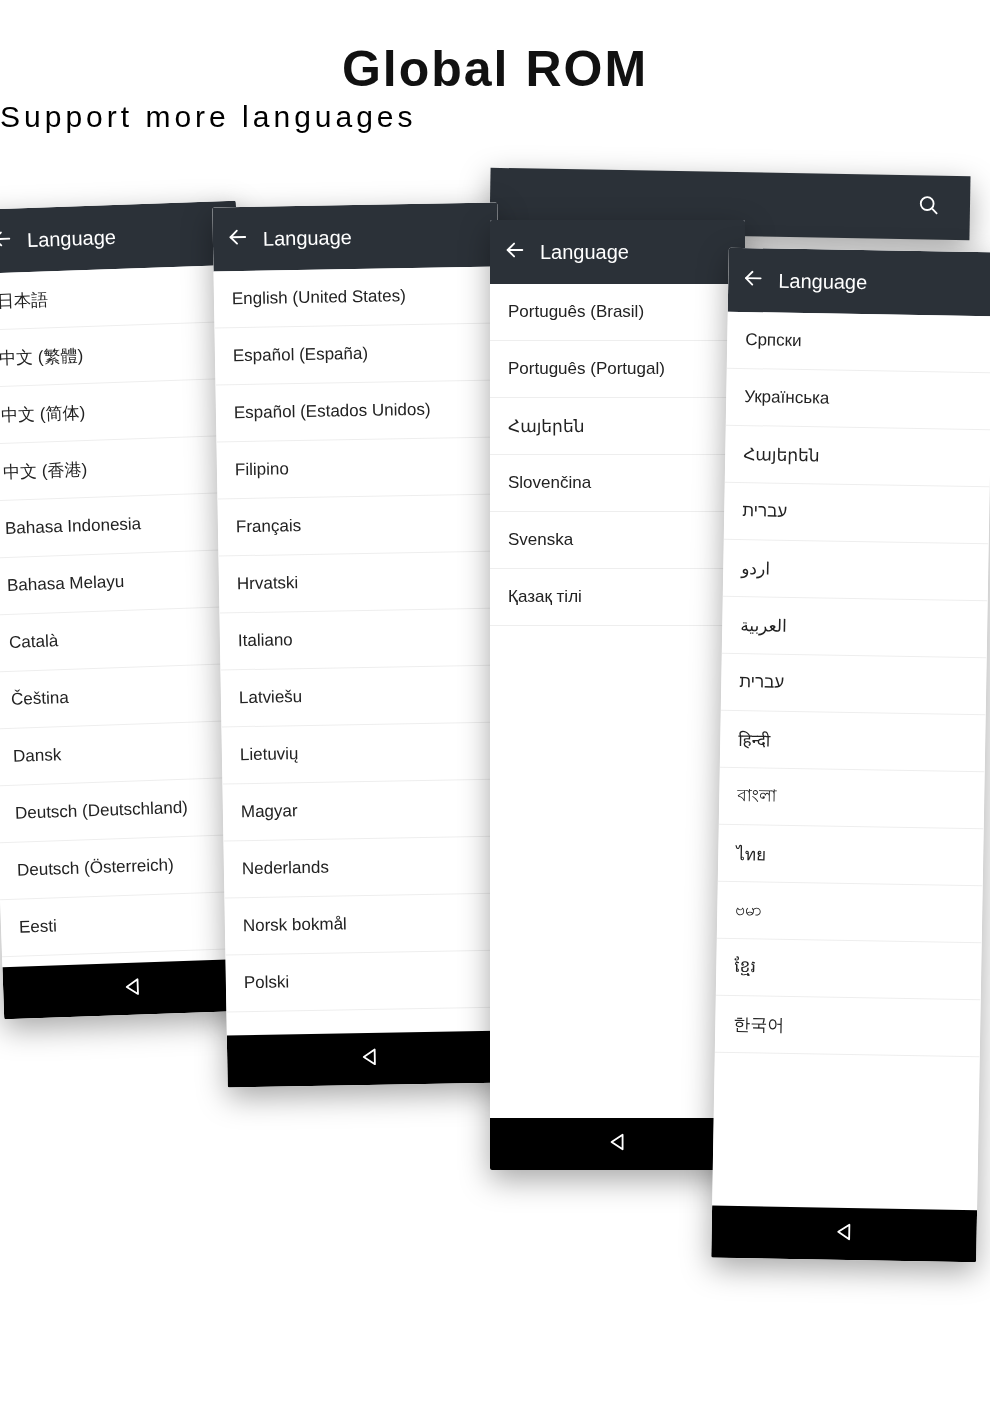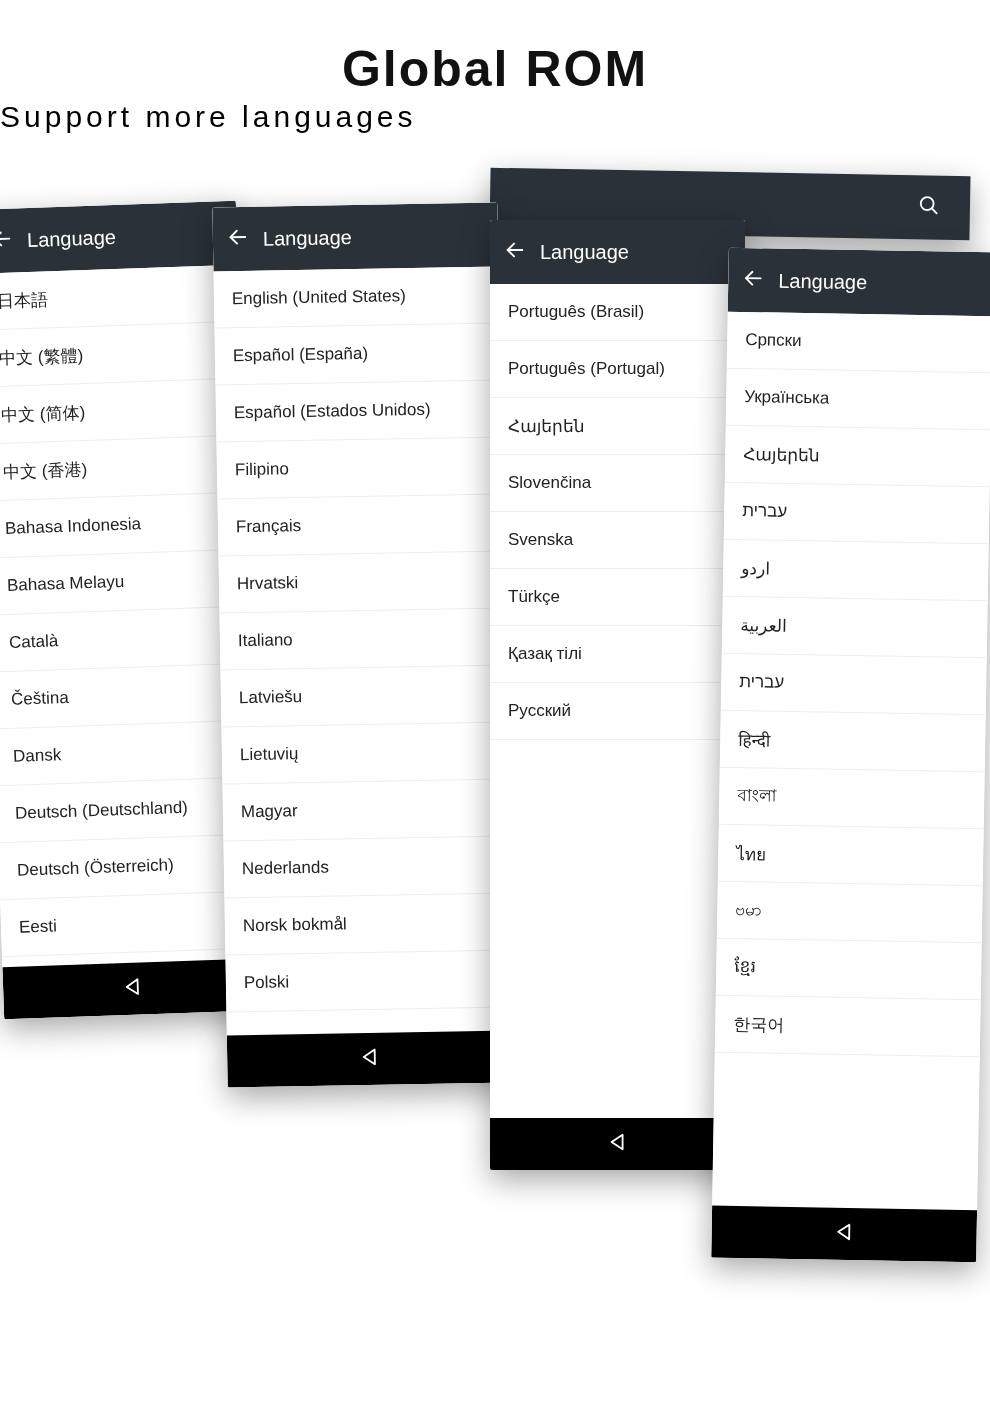--- a/index.html
+++ b/index.html
@@ -253,27 +253,21 @@
         <div class="row">
           <span>Հայերեն</span>
         </div>
         <div class="row">
           <span>Slovenčina</span>
         </div>
         <div class="row">
           <span>Svenska</span>
         </div>
         <div class="row">
-          <span>Türkçe</span>
-        </div>
-        <div class="row">
           <span>Қазақ тілі</span>
-        </div>
-        <div class="row">
-          <span>Русский</span>
         </div>
       </div>
       <div class="navbar">
         <span class="nav-tri"><svg width="22" height="22" viewBox="0 0 24 24" fill="none" stroke="#fff" stroke-width="2" stroke-linejoin="round">
             <polygon points="17 4 17 20 5 12"></polygon>
           </svg></span>
       </div>
     </div>
   <div id="phone4" class="phone">
       <div class="appbar">

